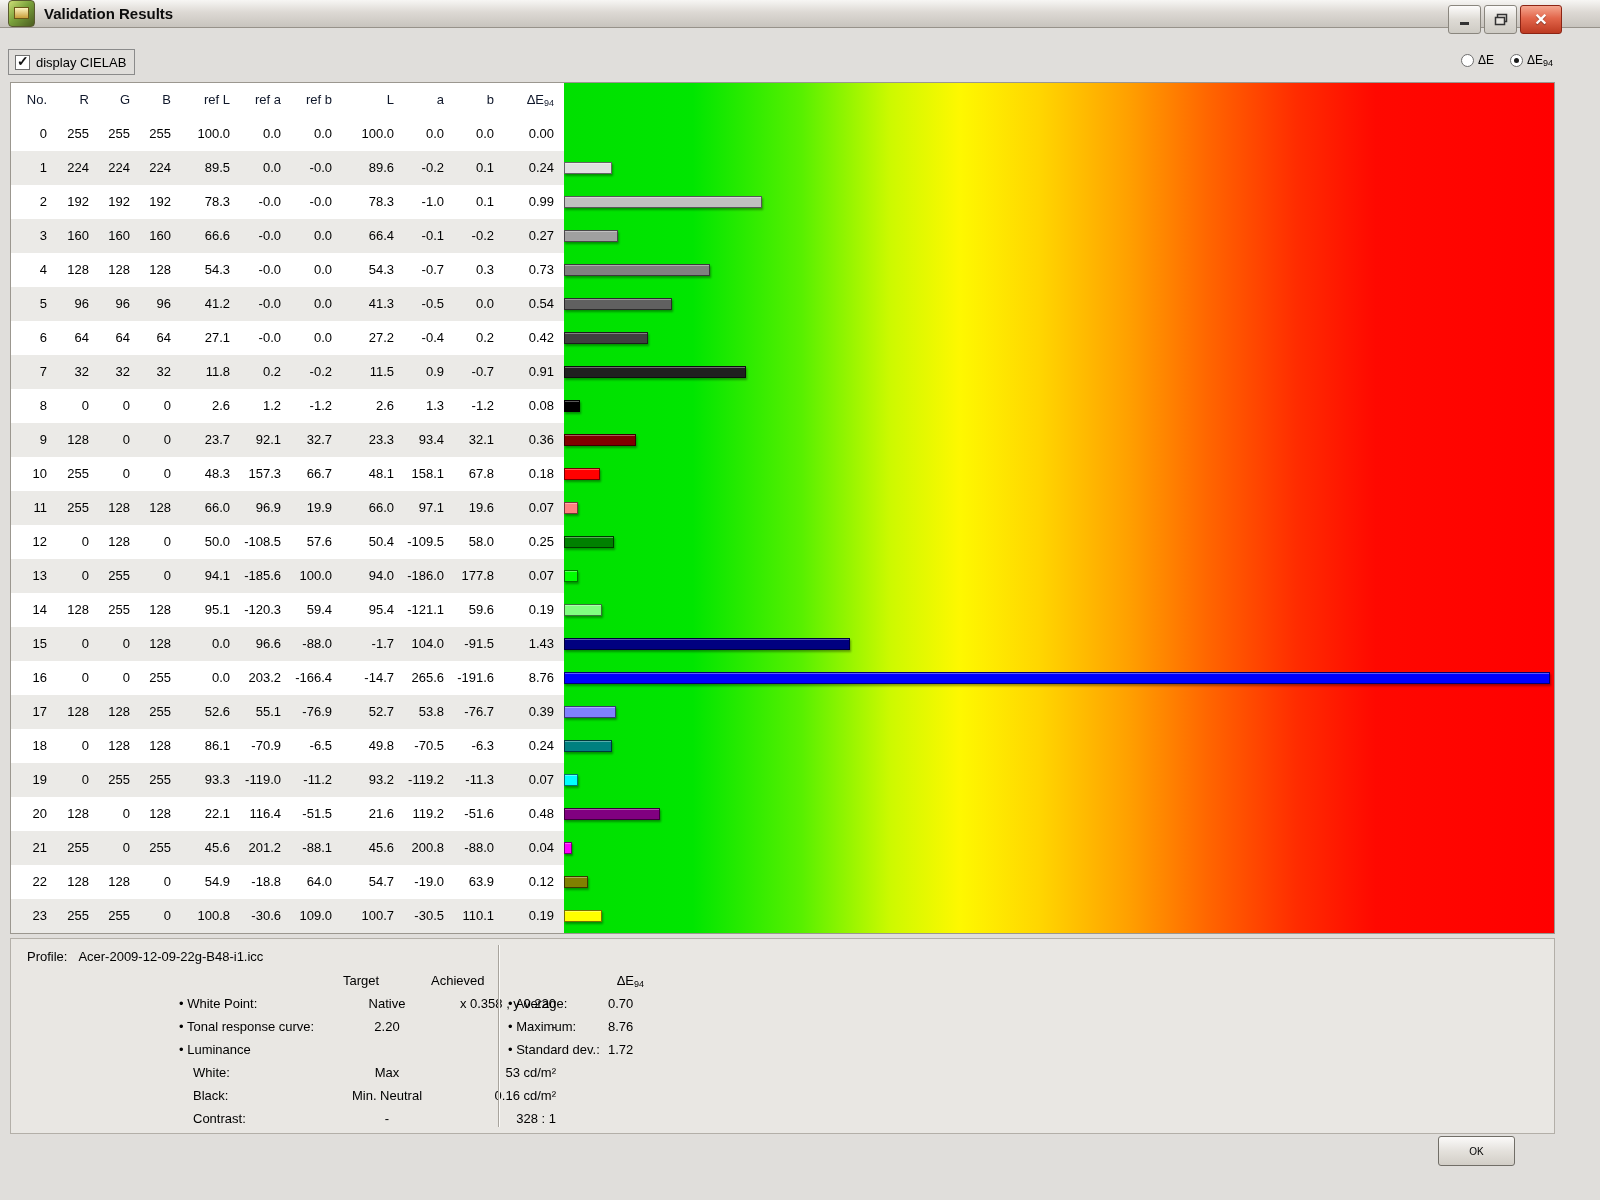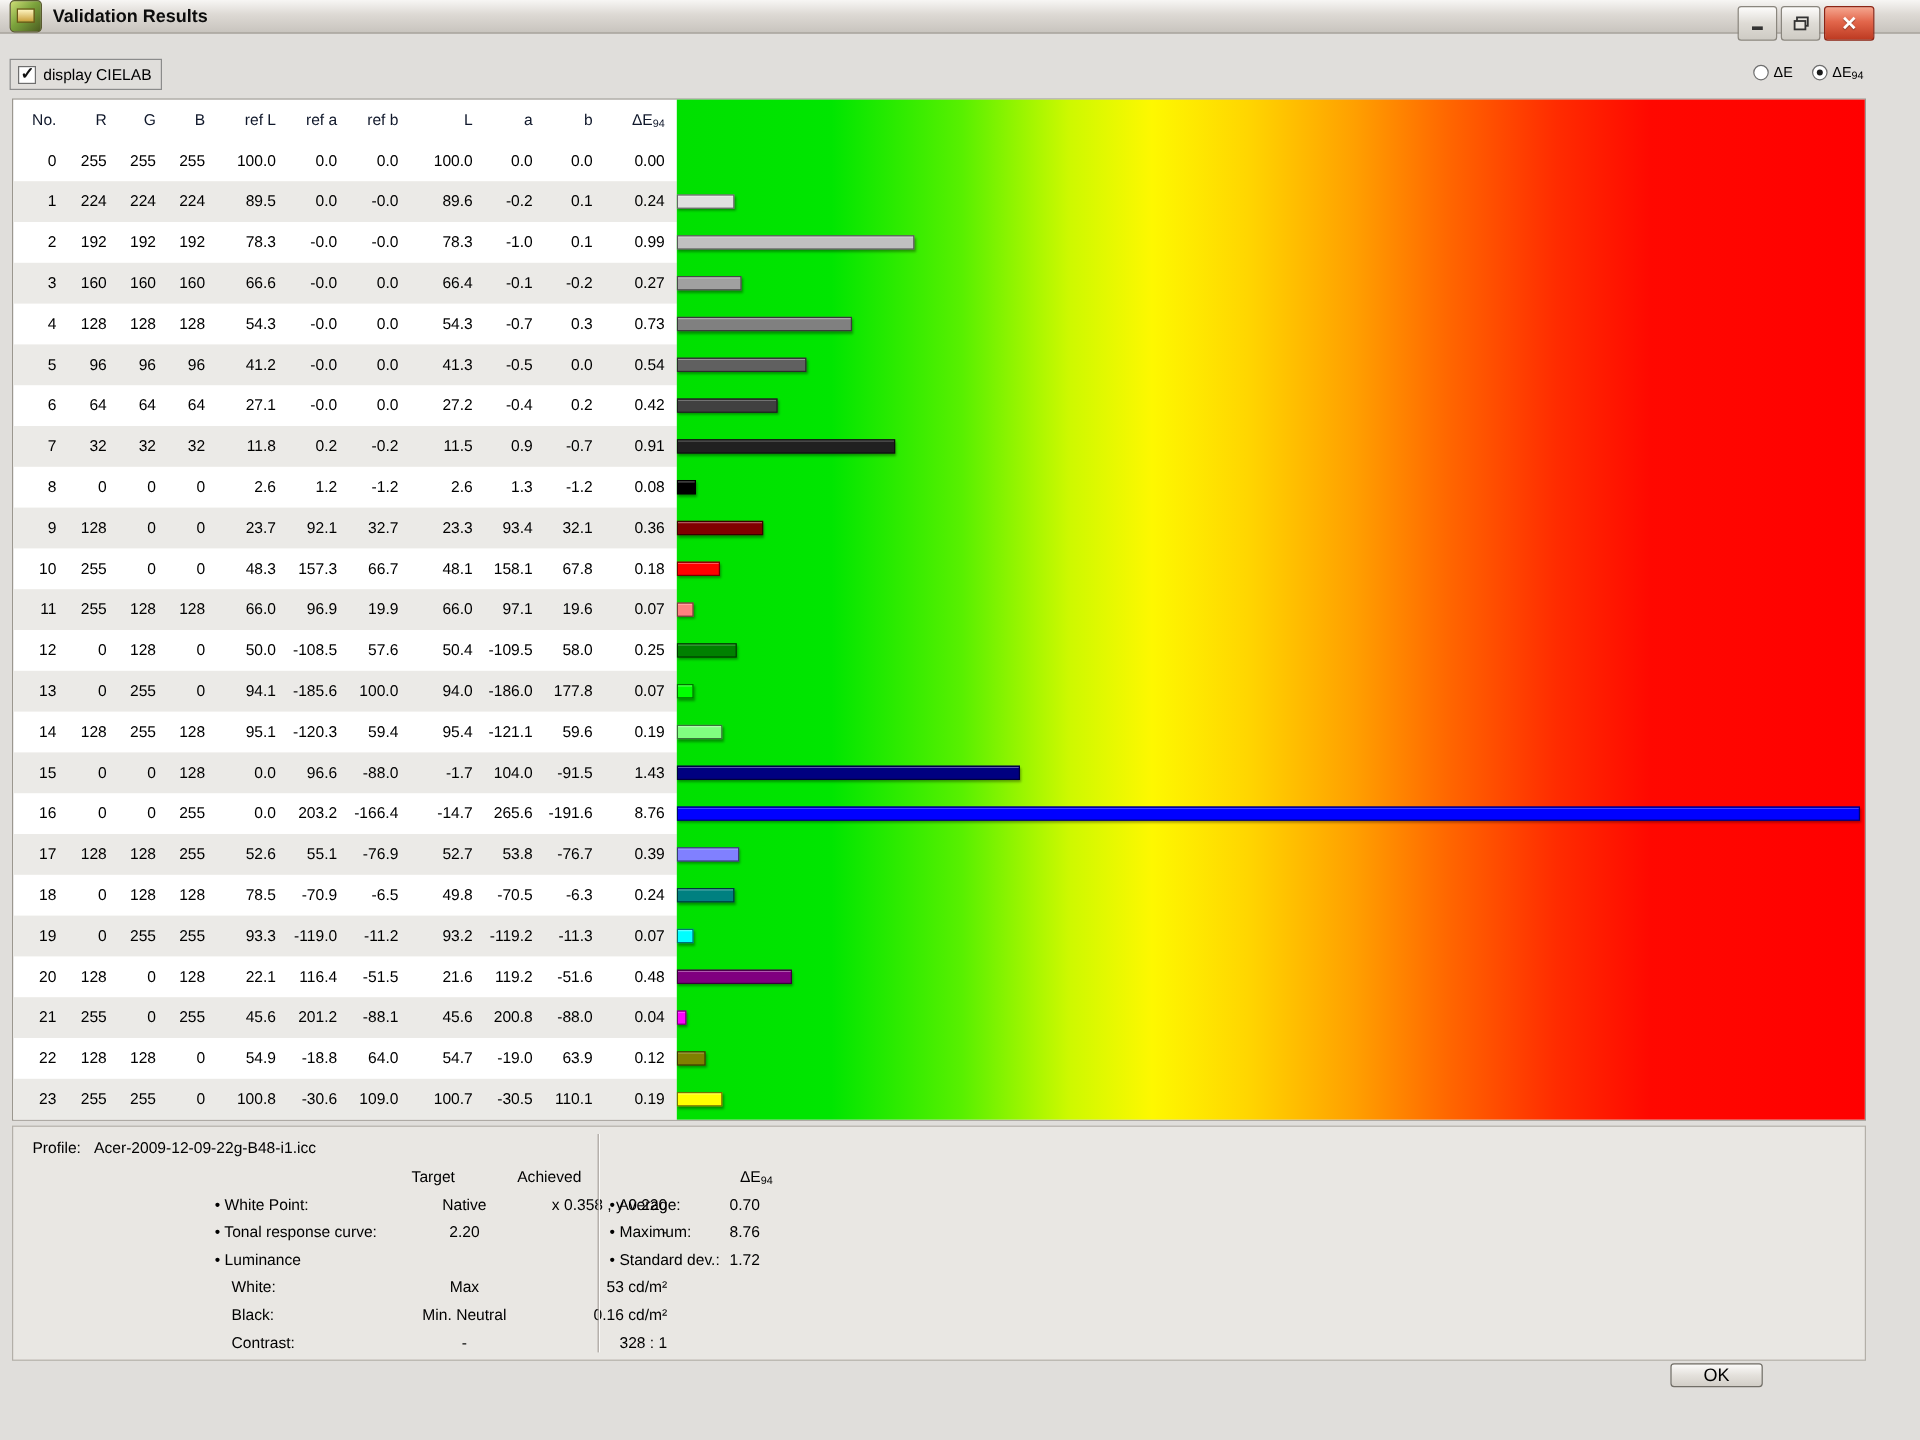--- a/index.html
+++ b/index.html
@@ -114,24 +114,24 @@
     border-left:1px solid #a8a49d; border-right:1px solid #fbfaf8;
   }
   .f-stats { position:absolute; left:497px; top:30px; }
   .sh { width:136px; text-align:right; height:23px; line-height:23px; }
   .s-grid { display:grid; grid-template-columns:100px 36px; grid-auto-rows:23px; align-items:center; }
   .s-label { white-space:nowrap; }
   .s-label::before { content:"• "; }
   .s-value { }
   
   .ok-btn {
-    position:absolute; left:1392px; top:1136px; width:77px; height:20px;
+    position:absolute; left:1438px; top:1136px; width:77px; height:30px;
     border:1px solid #716e67; border-radius:3px;
     background:linear-gradient(#fbfaf9,#e4e1dc 50%, #d2cec7);
-    font-size:15px; font-family:"Liberation Sans", sans-serif;
+    font-size:10px; font-family:"Liberation Sans", sans-serif;
     display:flex; align-items:center; justify-content:center; cursor:default;
   }
 </style>
 </head>
 <body>
 
 <div class="titlebar">
   <div class="app-icon"></div>
   <div class="title-text">Validation Results</div>
   <div class="win-buttons">
@@ -416,21 +416,21 @@
           <div class="cell">52.7</div>
           <div class="cell">53.8</div>
           <div class="cell">-76.7</div>
           <div class="cell">0.39</div>
         </div>
         <div class="trow">
           <div class="cell">18</div>
           <div class="cell">0</div>
           <div class="cell">128</div>
           <div class="cell">128</div>
-          <div class="cell">78.5</div>
+          <div class="cell">86.1</div>
           <div class="cell">-70.9</div>
           <div class="cell">-6.5</div>
           <div class="cell">49.8</div>
           <div class="cell">-70.5</div>
           <div class="cell">-6.3</div>
           <div class="cell">0.24</div>
         </div>
         <div class="trow alt">
           <div class="cell">19</div>
           <div class="cell">0</div>

